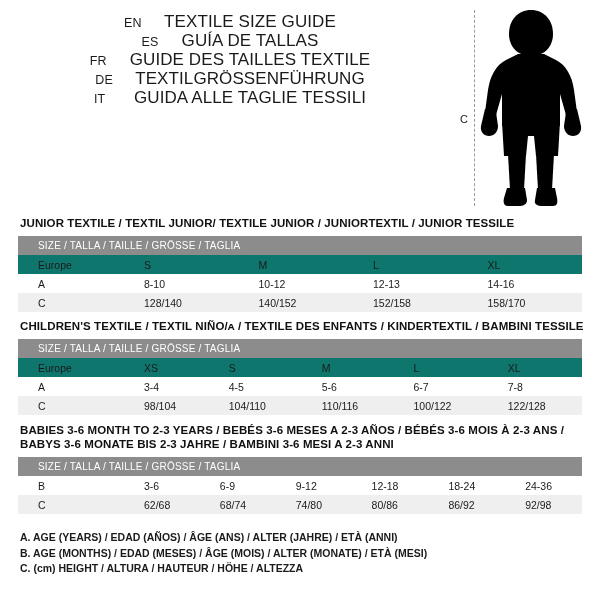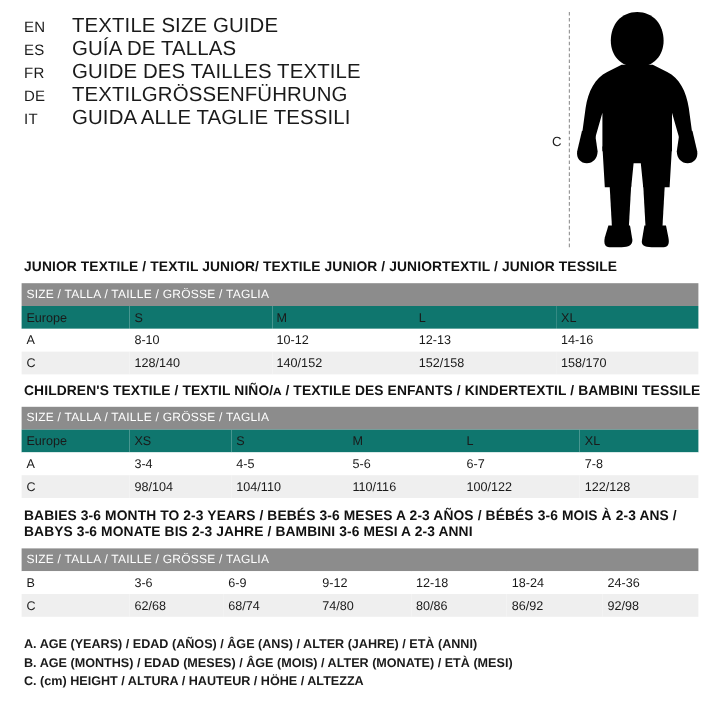--- a/index.html
+++ b/index.html
@@ -26,20 +26,21 @@
   .lang-block {
     position: absolute;
     left: 20px;
     top: 12px;
     width: 420px;
   }
   .lang-row {
     display: flex;
     align-items: baseline;
     height: 19px;
+    justify-content: center;
   }
   .lang-code {
     width: 40px;
     font-size: 12.5px;
     letter-spacing: 0.2px;
     color: #1a1a1a;
   }
   .lang-text {
     font-size: 17px;
     letter-spacing: 0.1px;
@@ -94,21 +95,21 @@
   
   table.size-table {
     position: absolute;
     left: 18px;
     width: 564px;
     border-collapse: collapse;
     font-size: 10.5px;
     color: #1a1a1a;
   }
   table.size-table td {
-    padding: 2px 0 2px 4px;
+    padding: 2px 0 2px 20px;
     vertical-align: middle;
     height: 15px;
   }
   tr.head-row td {
     background: #8c8c8c;
     color: #ffffff;
     font-size: 10px;
     letter-spacing: 0.2px;
     height: 15px;
   }

